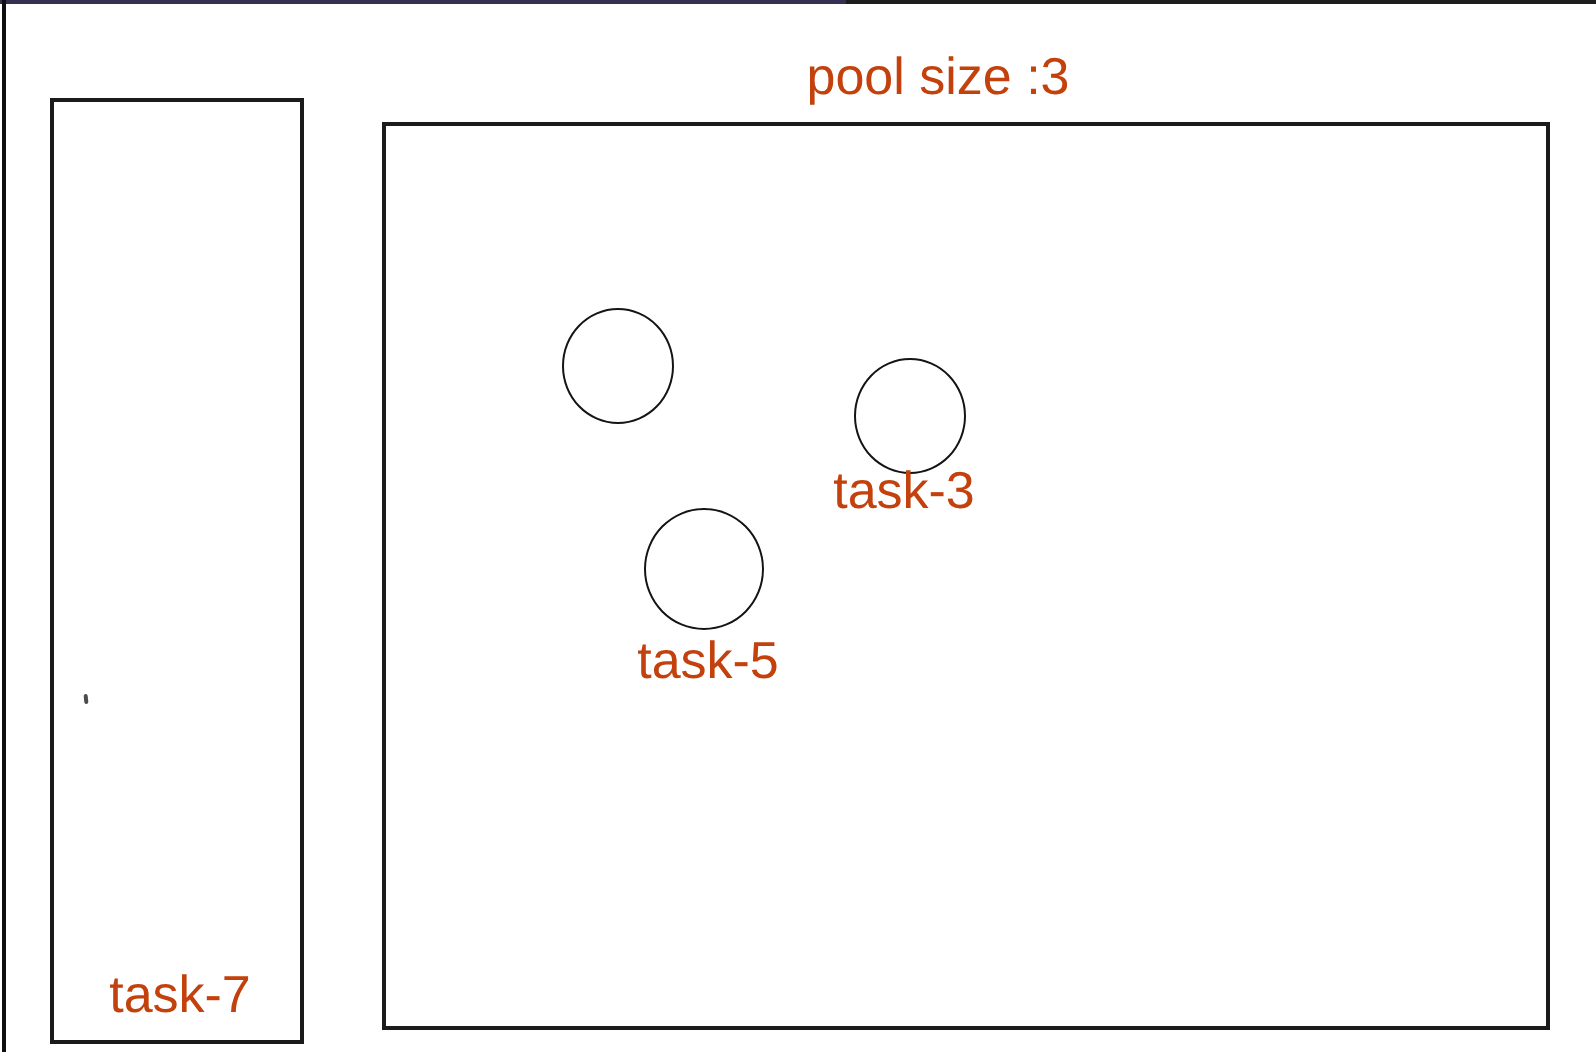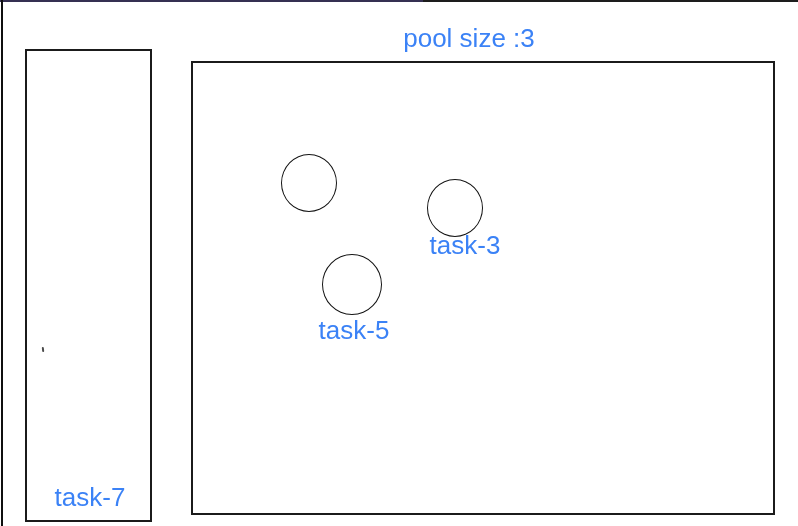--- a/index.html
+++ b/index.html
@@ -55,25 +55,25 @@
     background: #ffffff;
   }
 
   
   .label {
     position: absolute;
     font-size: 26px;
     line-height: 1;
     white-space: nowrap;
     transform: translateX(-50%);
-    color: #3b82f6;
+    color: #c2410c;
   }
   .pool-title { left: 469px; top: 25px; }
   .task2-label { left: 313px; top: 215px; }
-  .task3-label { left: 465px; top: 232px; }
+  .task3-label { left: 452px; top: 232px; }
   .task1-label { left: 354px; top: 317px; }
   .task4-label { left: 90px;  top: 484px; }
 
   
   .task-circle {
     position: absolute;
     box-sizing: border-box;
     border: 1.5px solid #141414;
     border-radius: 50%;
     background: #ffffff;

